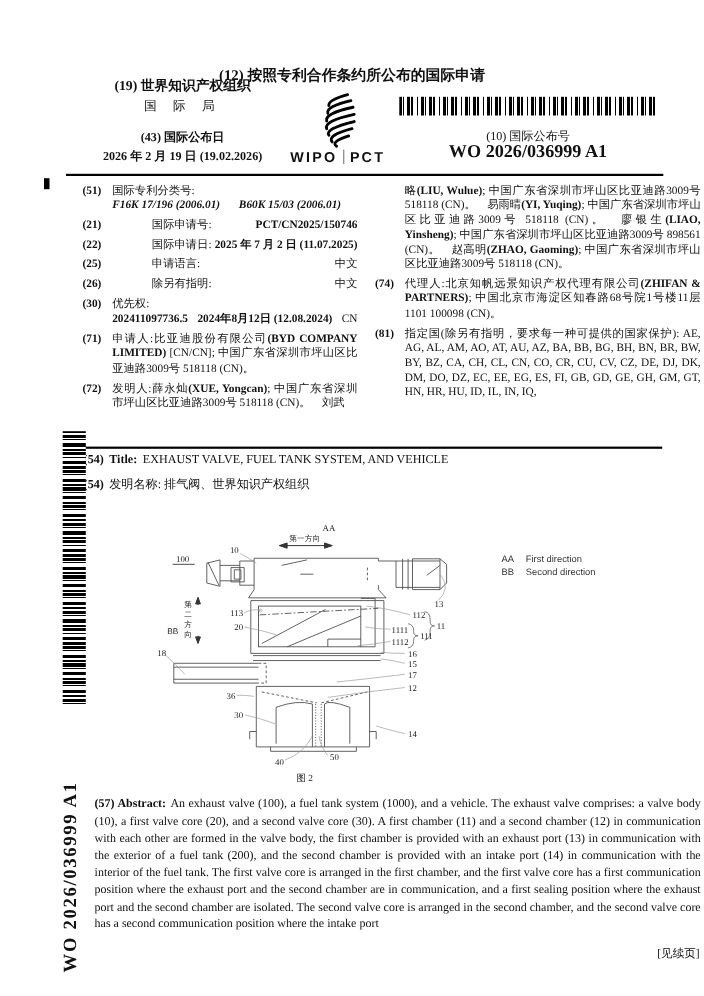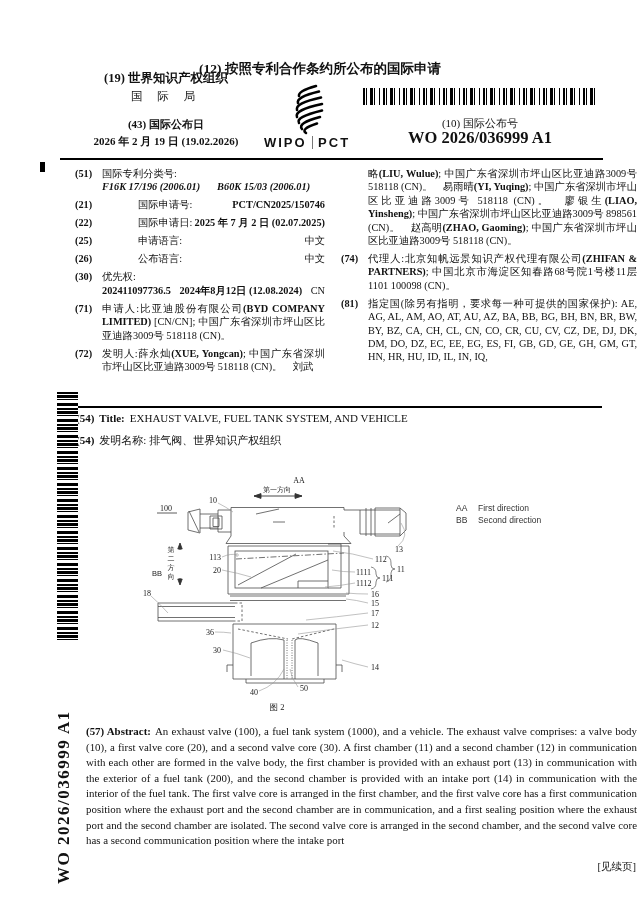--- a/index.html
+++ b/index.html
@@ -114,34 +114,34 @@
       <span class="lbl">(21)</span>
       <div class="kv">
         <span>国际申请号:</span>
         <span class="vb">PCT/CN2025/150746</span>
       </div>
     </div>
     <div class="item">
       <span class="lbl">(22)</span>
       <div class="kv">
         <span>国际申请日:</span>
-        <span class="vb">2025 年 7 月 2 日 (02.07.2025)</span>
+        <span class="vb">2025 年 7 月 2 日 (11.07.2025)</span>
       </div>
     </div>
     <div class="item">
       <span class="lbl">(25)</span>
       <div class="kv">
         <span>申请语言:</span>
         <span>中文</span>
       </div>
     </div>
     <div class="item">
       <span class="lbl">(26)</span>
       <div class="kv">
-        <span>公布语言:</span>
+        <span>除另有指明:</span>
         <span>中文</span>
       </div>
     </div>
     <div class="item">
       <span class="lbl">(30)</span>
       <div>优先权:</div>
       <div class="prio-row">
         <span class="vb">202411097736.5</span>
         <span class="vb">2024年8月12日 (12.08.2024)</span>
         <span>CN</span>

